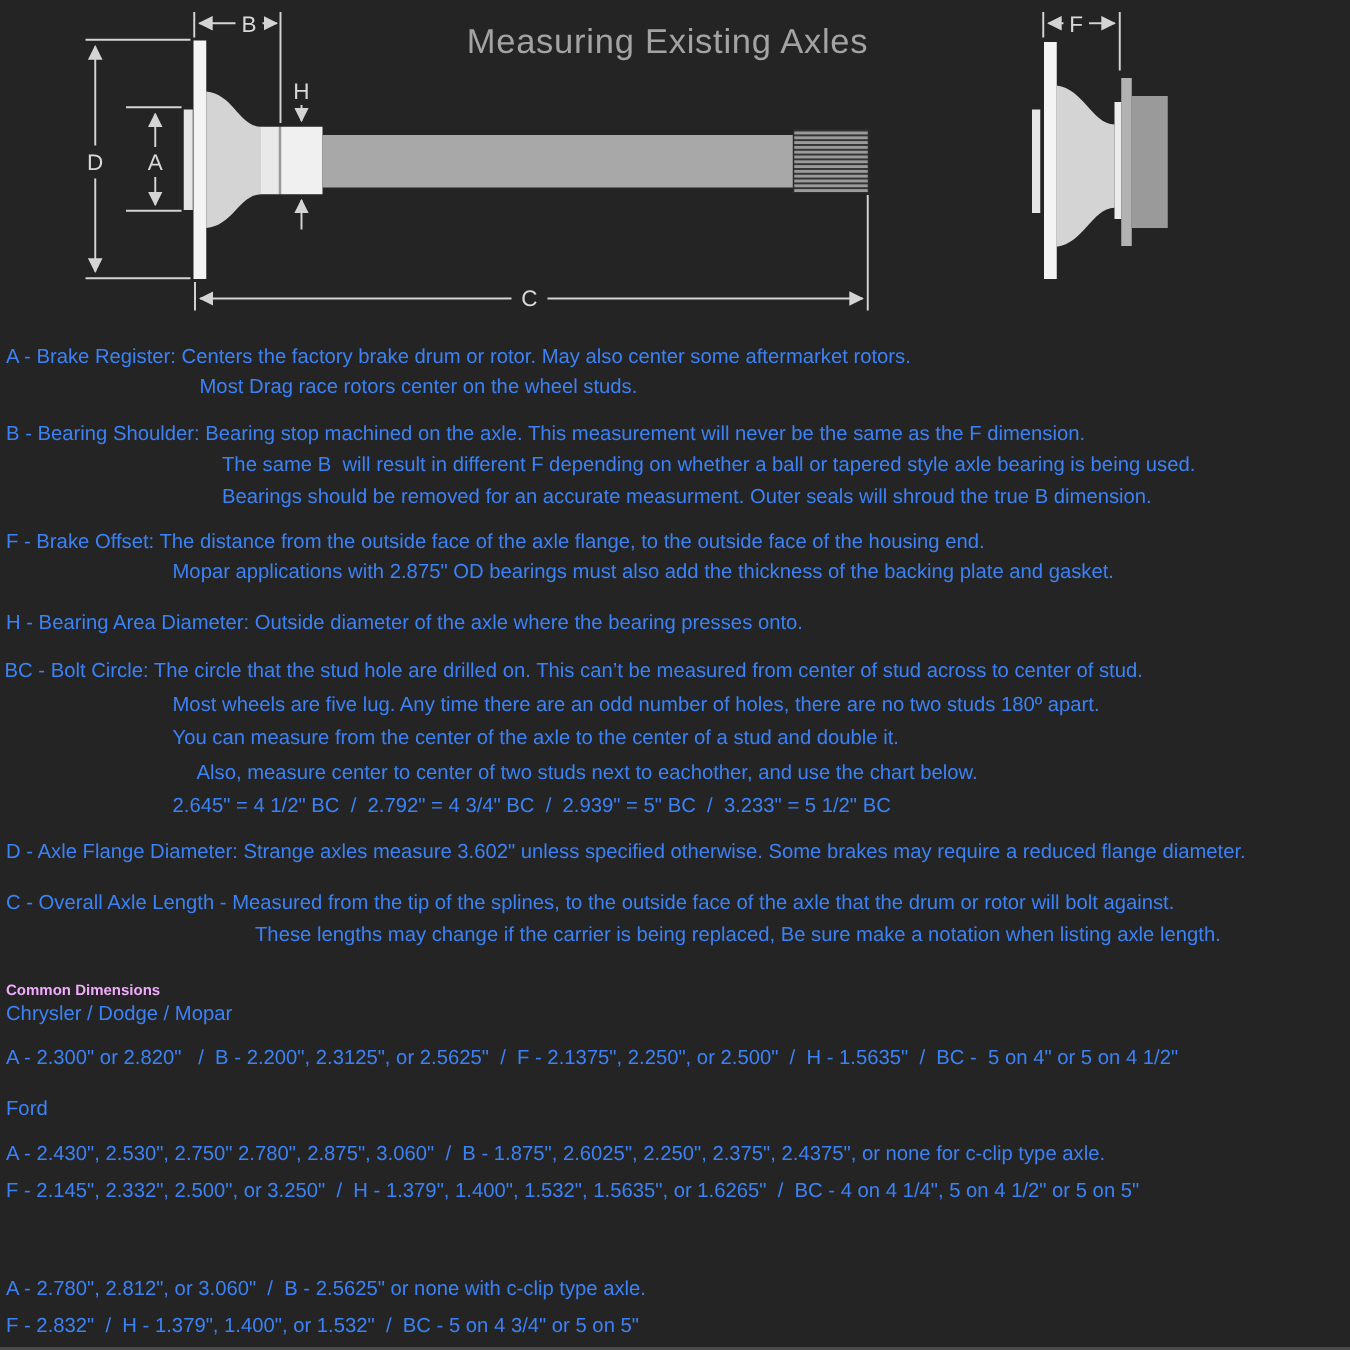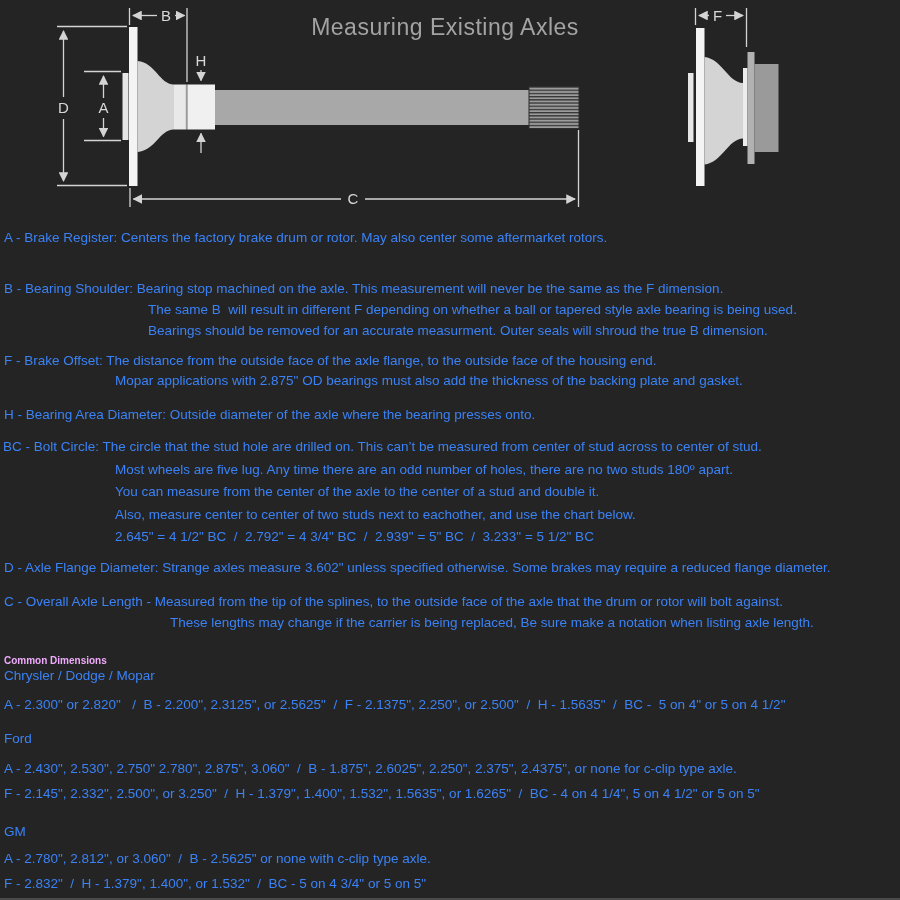--- a/index.html
+++ b/index.html
@@ -17,21 +17,21 @@
     position:absolute; font-size:13.5px; line-height:20px;
     color:#3b82f6; white-space:pre;
   }
   .t-center { left:4px; width:889px; text-align:left; }
   .cd-head { font-size:10px; color:#f0abfc;font-weight:bold; }
   #secA1{top:228px;left:4px}   #secA2{top:248px;left:133px}
   #secB1{top:279px;left:4px}   #secB2{top:300px;left:148px}  #secB3{top:321px;left:148px}
   #secF1{top:351px;left:4px}   #secF2{top:371px;left:115px}
   #secH1{top:405px;left:4px}
   #secBC1{top:437px;left:3px}  #secBC2{top:460px;left:115px} #secBC3{top:482px;left:115px}
-  #secBC4{top:505px;left:115px}#secBC5{top:527px;left:115px}
+  #secBC4{top:505px;left:131px}#secBC5{top:527px;left:115px}
   #secD1{top:558px;left:4px}
   #secC1{top:592px;left:4px}   #secC2{top:613px;left:170px}
   #cdHead{top:651px;left:4px}
   #mk0name{top:666px}  #mk0l0{top:695px}
   #mk1name{top:729px}  #mk1l0{top:759px} #mk1l1{top:784px}
   #mk2name{top:822px}  #mk2l0{top:849px} #mk2l1{top:874px}
   .diagram-svg { position:absolute; top:0; left:0; }
   .bottom-edge { position:absolute; bottom:0; left:0; width:100%; height:2px; background:#4a4a4a; }
   svg text { font-family:"Liberation Sans", sans-serif; fill:#d8d8d8; font-size:15px; }
 </style>
@@ -115,20 +115,21 @@
         <line x1="695.5" y1="8" x2="695.5" y2="25"></line>
         <line x1="746.5" y1="8" x2="746.5" y2="47"></line>
         <line x1="709" y1="15.5" x2="699" y2="15.5" marker-end="url(#arr)"></line>
         <line x1="726" y1="15.5" x2="743" y2="15.5" marker-end="url(#arr)"></line>
       </g>
       <text x="717.5" y="21" text-anchor="middle">F</text>
     </g>
   </svg>
 
   <div class="t-line" id="secA1">A - Brake Register: Centers the factory brake drum or rotor. May also center some aftermarket rotors.</div>
+  <div class="t-line" id="secA2">Most Drag race rotors center on the wheel studs.</div>
 
   <div class="t-line" id="secB2">The same B  will result in different F depending on whether a ball or tapered style axle bearing is being used.</div>
   <div class="t-line" id="secB1">B - Bearing Shoulder: Bearing stop machined on the axle. This measurement will never be the same as the F dimension.</div>
   <div class="t-line" id="secB3">Bearings should be removed for an accurate measurment. Outer seals will shroud the true B dimension.</div>
 
   <div class="t-line" id="secF1">F - Brake Offset: The distance from the outside face of the axle flange, to the outside face of the housing end.</div>
   <div class="t-line" id="secF2">Mopar applications with 2.875" OD bearings must also add the thickness of the backing plate and gasket.</div>
 
   <div class="t-line" id="secH1">H - Bearing Area Diameter: Outside diameter of the axle where the bearing presses onto.</div>
 
@@ -145,18 +146,17 @@
 
   <div class="t-line cd-head" id="cdHead">Common Dimensions</div>
 
   <div class="t-line t-center" id="mk0name">Chrysler / Dodge / Mopar</div>
   <div class="t-line t-center" id="mk0l0">A - 2.300" or 2.820"   /  B - 2.200", 2.3125", or 2.5625"  /  F - 2.1375", 2.250", or 2.500"  /  H - 1.5635"  /  BC -  5 on 4" or 5 on 4 1/2"</div>
 
   <div class="t-line t-center" id="mk1name">Ford</div>
   <div class="t-line t-center" id="mk1l0">A - 2.430", 2.530", 2.750" 2.780", 2.875", 3.060"  /  B - 1.875", 2.6025", 2.250", 2.375", 2.4375", or none for c-clip type axle.</div>
   <div class="t-line t-center" id="mk1l1">F - 2.145", 2.332", 2.500", or 3.250"  /  H - 1.379", 1.400", 1.532", 1.5635", or 1.6265"  /  BC - 4 on 4 1/4", 5 on 4 1/2" or 5 on 5"</div>
 
-  <div class="t-line t-center" id="mk2name">GM</div>
   <div class="t-line t-center" id="mk2l0">A - 2.780", 2.812", or 3.060"  /  B - 2.5625" or none with c-clip type axle.</div>
   <div class="t-line t-center" id="mk2l1">F - 2.832"  /  H - 1.379", 1.400", or 1.532"  /  BC - 5 on 4 3/4" or 5 on 5"</div>
 
   <div class="bottom-edge"></div>
 </div>
 
 </body></html>

